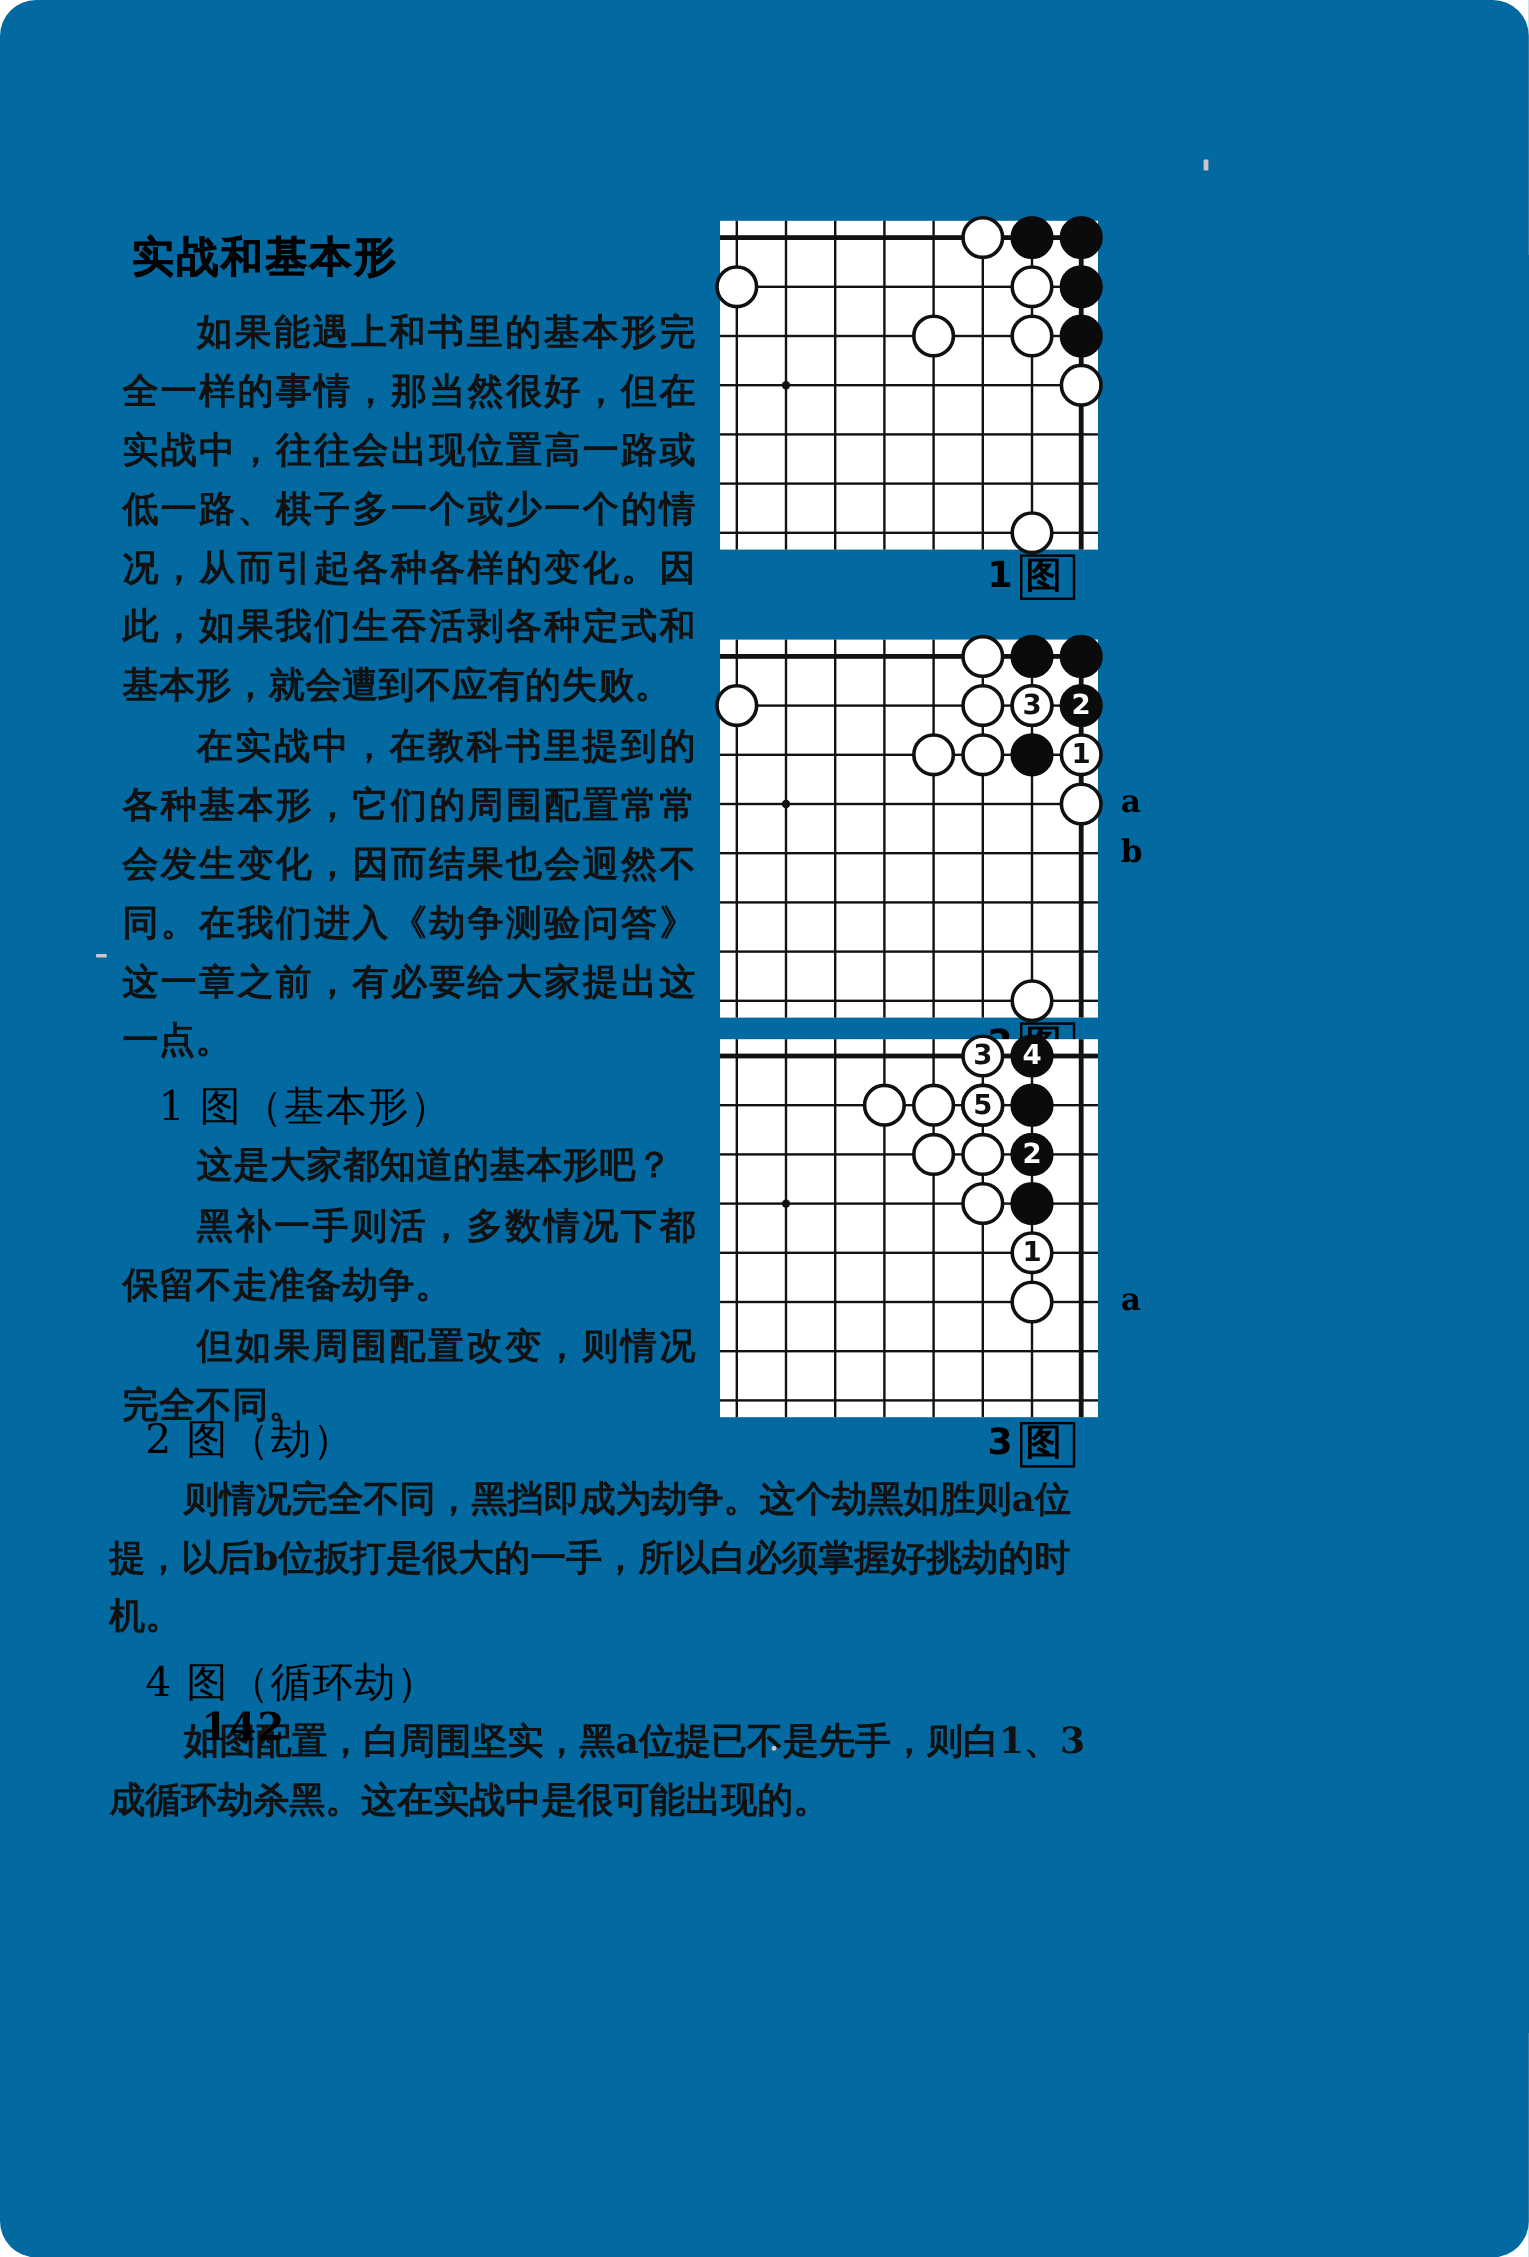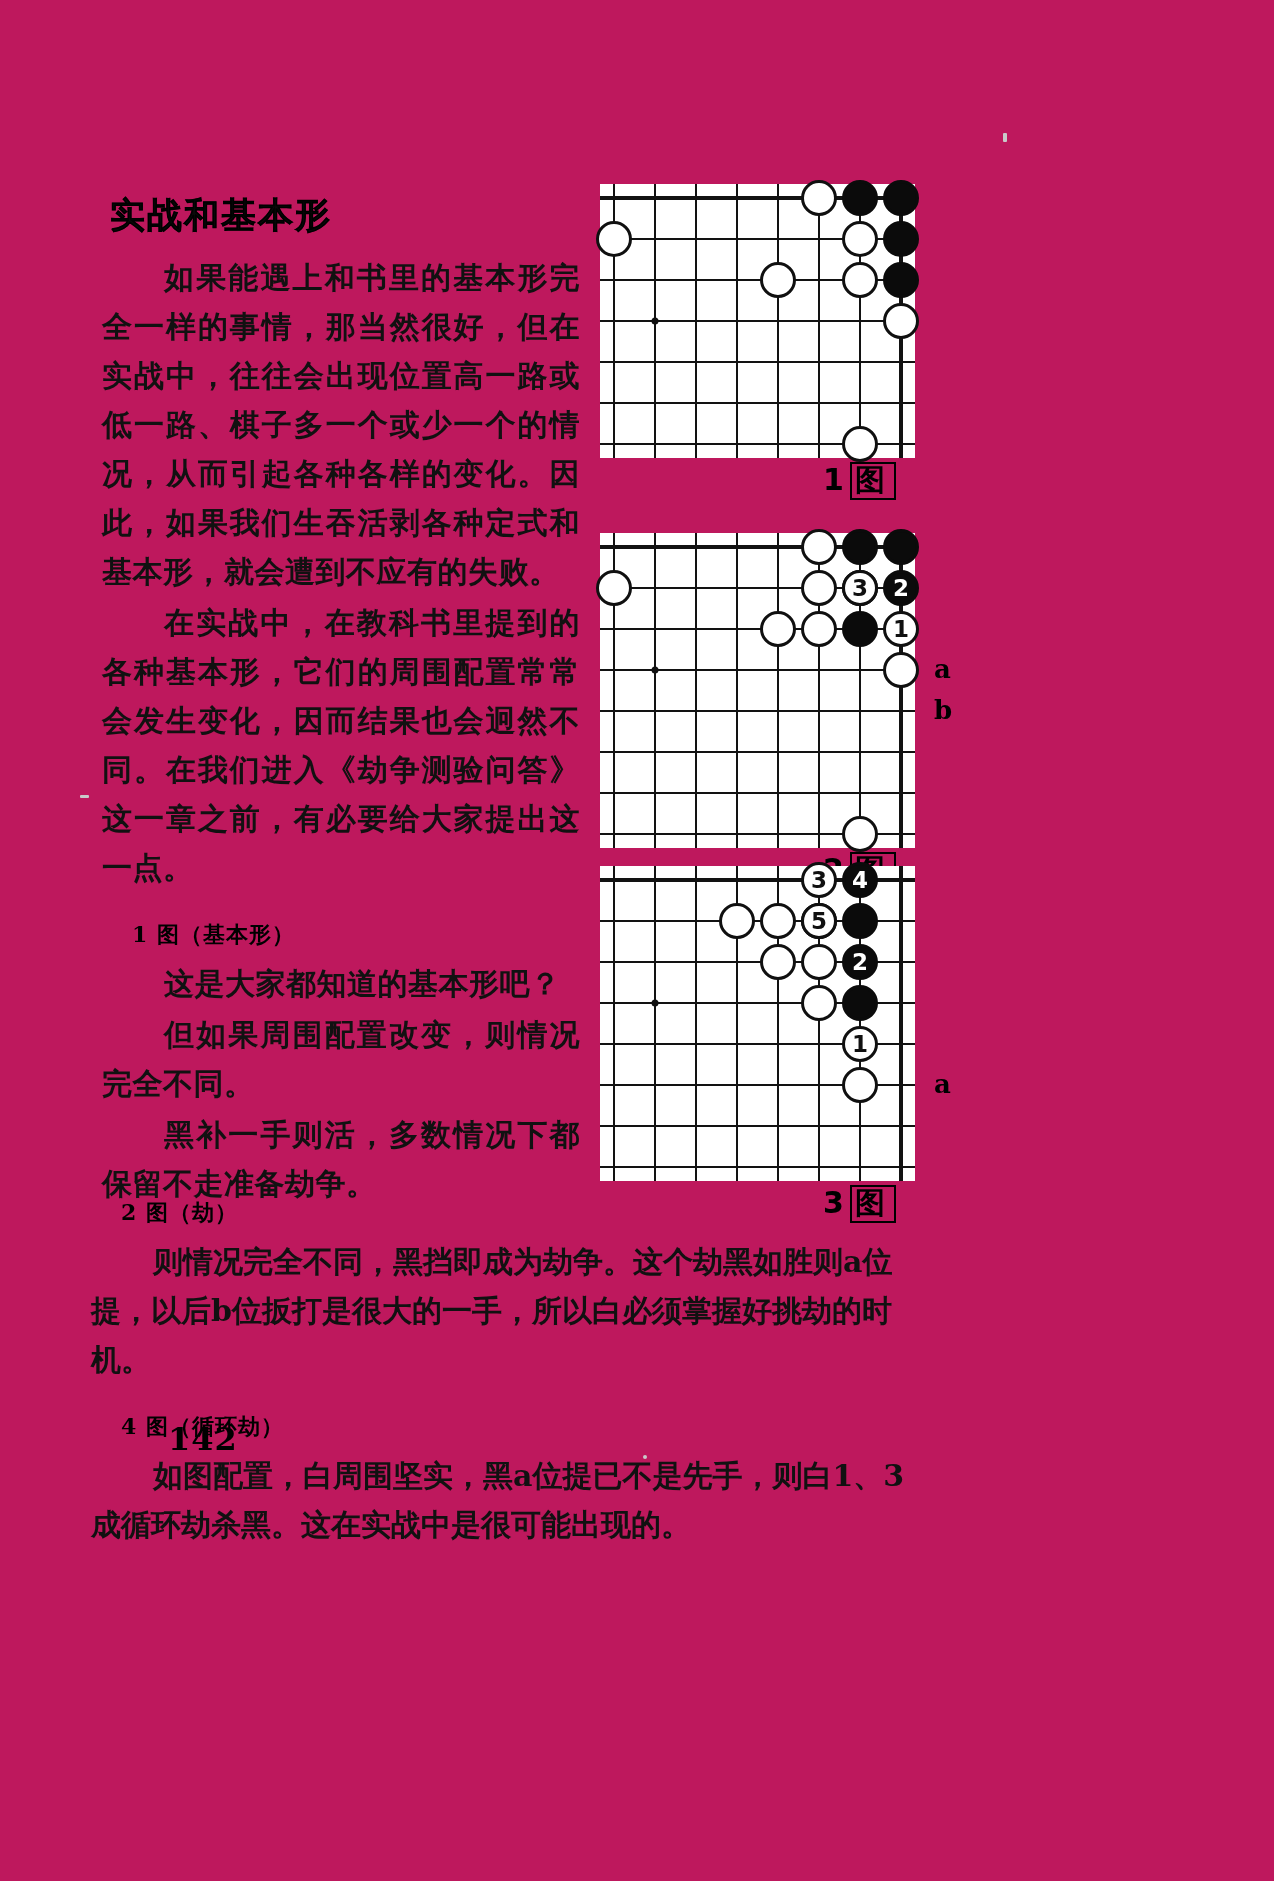--- a/index.html
+++ b/index.html
@@ -7,21 +7,22 @@
   body{
     width:1274px;height:1881px;
     background:#ffffff;
     font-family:"DejaVu Sans","Liberation Sans",sans-serif;
     color:#000;
     position:relative;
     overflow:hidden;
   }
   #page{
     position:absolute;inset:0;
-    background:#be185d;
+    background:#0369a1;
+    border-radius:30px;
   }
   
   .col-left{
     position:absolute;
     left:102px;top:196px;
     width:478px;
   }
   .section-title{
     font-family:"DejaVu Sans","Liberation Sans",sans-serif;
     font-weight:bold;
@@ -39,24 +40,24 @@
     letter-spacing:0.5px;
     margin:0 0 2px 0;
     text-align:justify;
     text-justify:inter-character;
     color:#111;
     font-weight:bold;
   }
   .para.indent{ text-indent:62px; }
   .sub-head{
     font-family:"DejaVu Serif","Liberation Serif",serif;
-    font-weight:bold;
-    font-size:22px;
+    font-weight:normal;
+    font-size:34px;
     line-height:49px;
-    margin:18px 0 0 30px;
+    margin:6px 0 0 30px;
     letter-spacing:1px;
   }
   
   .col-full{
     position:absolute;
     left:91px;top:1170px;
     width:830px;
   }
   .para-wide{
     font-family:"DejaVu Serif","Liberation Serif",serif;
@@ -157,23 +158,23 @@
     <h1 class="section-title">实战和基本形</h1>
 
     <p class="para indent">如果能遇上和书里的基本形完全一样的事情，那当然很好，但在实战中，往往会出现位置高一路或低一路、棋子多一个或少一个的情况，从而引起各种各样的变化。因此，如果我们生吞活剥各种定式和基本形，就会遭到不应有的失败。</p>
 
     <p class="para indent">在实战中，在教科书里提到的各种基本形，它们的周围配置常常会发生变化，因而结果也会迥然不同。在我们进入《劫争测验问答》这一章之前，有必要给大家提出这一点。</p>
 
     <p class="sub-head">1 图（基本形）</p>
 
     <p class="para indent">这是大家都知道的基本形吧？</p>
 
+    <p class="para indent">黑补一手则活，多数情况下都保留不走准备劫争。</p>
+
     <p class="para indent">但如果周围配置改变，则情况完全不同。</p>
-
-    <p class="para indent">黑补一手则活，多数情况下都保留不走准备劫争。</p>
   </div>
 
   <div class="col-full">
     <p class="sub-head" style="margin-left:30px;">2 图（劫）</p>
 
     <p class="para-wide indent">则情况完全不同，黑挡即成为劫争。这个劫黑如胜则a位提，以后b位扳打是很大的一手，所以白必须掌握好挑劫的时机。</p>
 
     <p class="sub-head" style="margin-left:30px;">4 图（循环劫）</p>
 
     <p class="para-wide indent">如图配置，白周围坚实，黑a位提已不是先手，则白1、3成循环劫杀黑。这在实战中是很可能出现的。</p>

